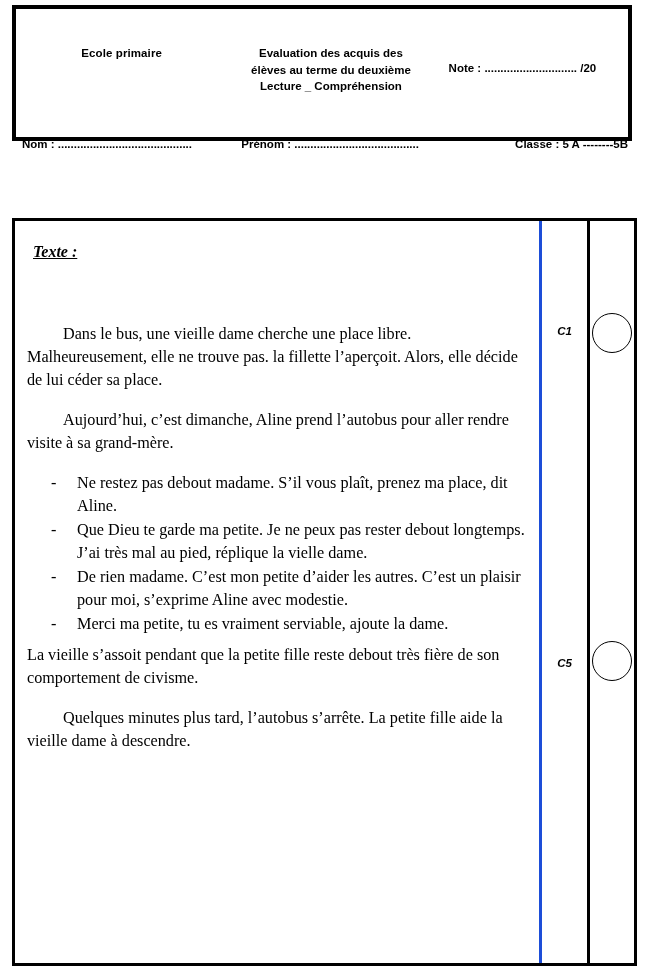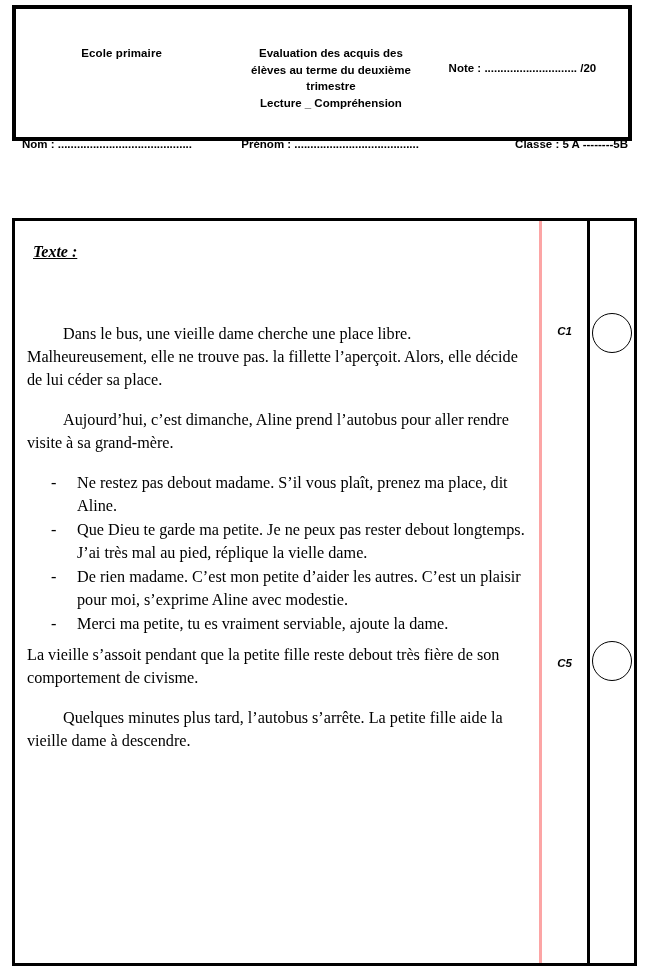--- a/index.html
+++ b/index.html
@@ -69,21 +69,21 @@
     width: 625px;
     height: 748px;
     border: 3px solid #000000;
     box-sizing: border-box;
     background: #ffffff;
     display: flex;
   }
   .col-text {
     width: 527px;
     box-sizing: border-box;
-    border-right: 3px solid #fca5a5;
+    border-right: 3px solid #1d4ed8;
     position: relative;
     padding: 22px 12px 0 12px;
   }
   .col-code {
     width: 48px;
     box-sizing: border-box;
     border-right: 3px solid #000000;
     position: relative;
     font-style: italic;
   }
@@ -169,21 +169,20 @@
 <div class="header-table">
   <div class="header-inner">
 
     <div class="hdr-row hdr-row-top">
       <div class="hdr-cell hdr-c1">
         <span class="school-name">Ecole primaire</span>
       </div>
       <div class="hdr-cell hdr-c2">
         <span class="eval-line">Evaluation des acquis des</span>
         <span class="eval-line">élèves au terme du deuxième</span>
-        <span class="eval-line">trimestre</span>
         <span class="eval-line">Lecture _ Compréhension</span>
       </div>
       <div class="hdr-cell hdr-c3">
         <span>Note : ............................. /20</span>
       </div>
     </div>
 
     <div class="hdr-row hdr-row-bottom">
       <div class="hdr-cell hdr-b1">
         <span>Nom : ..........................................</span>

